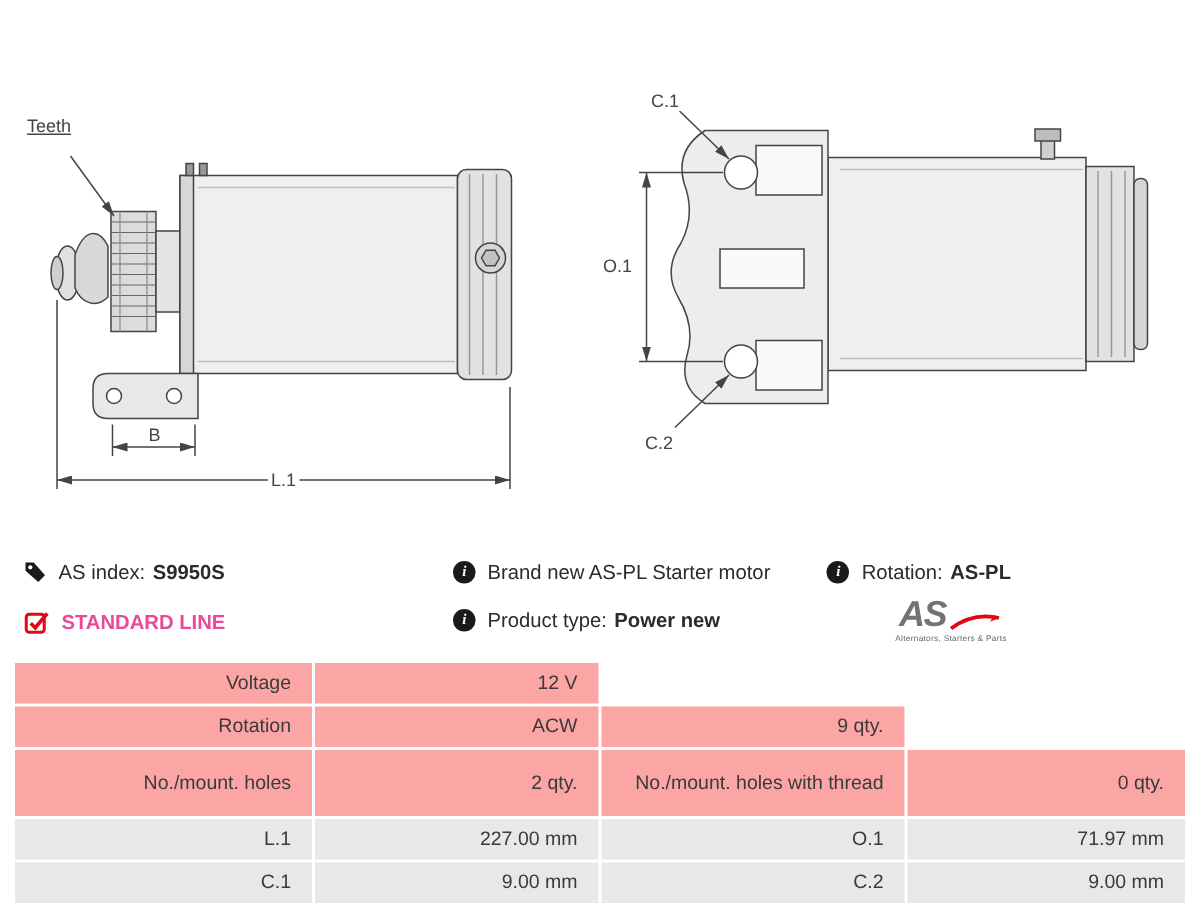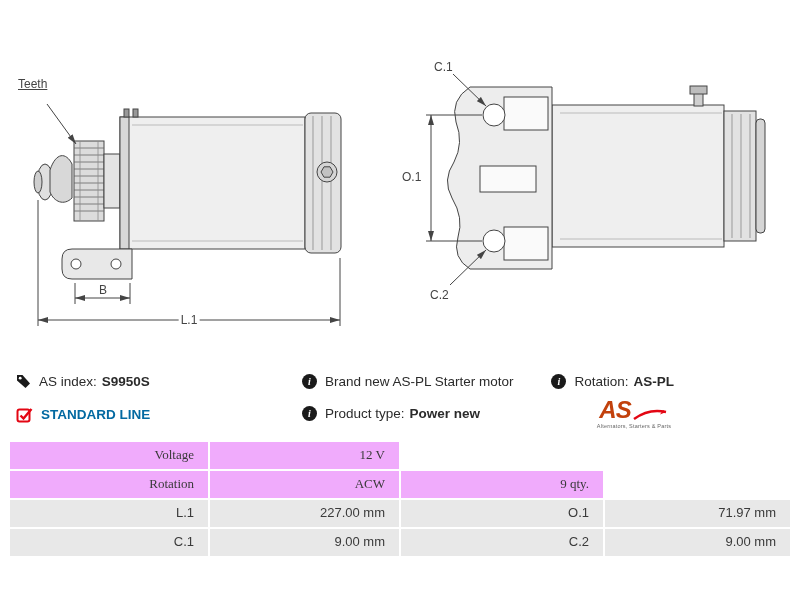--- a/index.html
+++ b/index.html
@@ -12,34 +12,34 @@
   .dim-label { position:absolute; font-size:12px; color:#444; background:#fff; padding:0 2px; white-space:nowrap; }
   .dim-label.centered { transform:translate(-50%,-50%); }
 
   
   .info { position:absolute; left:0; top:362px; width:684px; height:80px; font-size:13.5px; color:#2b2b2b; }
   .info-item { position:absolute; display:flex; align-items:center; gap:8px; white-space:nowrap; }
   .info-item b { font-weight:bold; margin-left:-3px; }
   .info-icon { display:inline-flex; width:15px; height:15px; border-radius:50%; background:#1a1a1a; color:#fff;
                align-items:center; justify-content:center; font-size:10px; font-weight:bold; font-style:italic;
                font-family:"Liberation Serif", serif; flex:0 0 15px; }
-  .standard-line-text { color:#0369a1; font-weight:bold; }
+  .standard-line-text { color:#ec4899; font-weight:bold; }
   .logo { position:absolute; right:8px; top:36px; width:84px; text-align:center; line-height:1; }
   .logo-mark { display:flex; align-items:flex-end; justify-content:center; gap:2px; }
-  .logo-as { font-size:24px; font-weight:bold; font-style:italic; color:#c2410c; letter-spacing:-1px; }
+  .logo-as { font-size:24px; font-weight:bold; font-style:italic; color:#737373; letter-spacing:-1px; }
   .logo-sub { font-size:5.5px; color:#666; margin-top:2px; letter-spacing:.2px; }
 
   
   .spec-table { position:absolute; left:10px; top:442px; width:780px; display:flex; flex-direction:column; gap:2px;
                 font-size:13px; color:#3a3a3a; }
   .t-row { display:grid; grid-template-columns:198px 189px 202px 185px; gap:2px; }
   .t-cell { display:flex; align-items:center; justify-content:flex-end; text-align:right;
             padding:0 14px 0 6px; height:27px; line-height:1.25; }
   .t-row.tall .t-cell { height:44px; }
-  .r-light .t-cell { background:#f0abfc;font-family:Liberation Serif, serif; }
+  .r-light .t-cell { background:#fca5a5; }
   .r-dark  .t-cell { background:#e8e8e8; }
 </style>
 </head>
 <body>
 
 <div class="page">
 
   <div class="drawing">
     <svg width="800" height="362">
       <defs>
@@ -170,20 +170,26 @@
   <div class="spec-table">
     <div class="t-row r-light">
       <div class="t-cell">Voltage</div>
       <div class="t-cell">12 V</div>
     </div>
     <div class="t-row r-light">
       <div class="t-cell">Rotation</div>
       <div class="t-cell">ACW</div>
       <div class="t-cell">9 qty.</div>
     </div>
+    <div class="t-row r-light tall">
+      <div class="t-cell">No./mount. holes</div>
+      <div class="t-cell">2 qty.</div>
+      <div class="t-cell">No./mount. holes with thread</div>
+      <div class="t-cell">0 qty.</div>
+    </div>
     <div class="t-row r-dark">
       <div class="t-cell">L.1</div>
       <div class="t-cell">227.00 mm</div>
       <div class="t-cell">O.1</div>
       <div class="t-cell">71.97 mm</div>
     </div>
     <div class="t-row r-dark">
       <div class="t-cell">C.1</div>
       <div class="t-cell">9.00 mm</div>
       <div class="t-cell">C.2</div>

